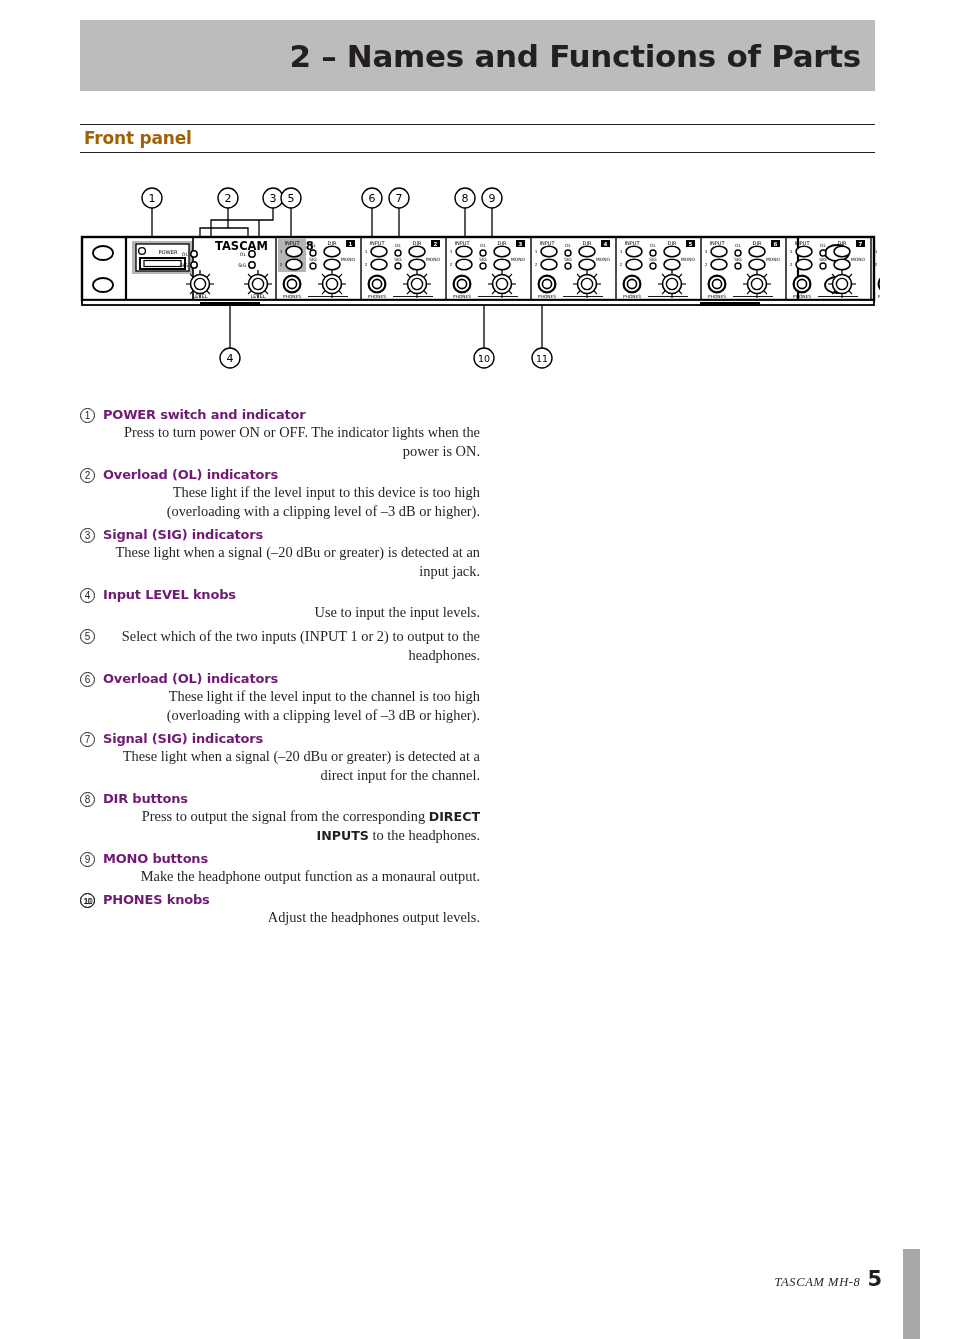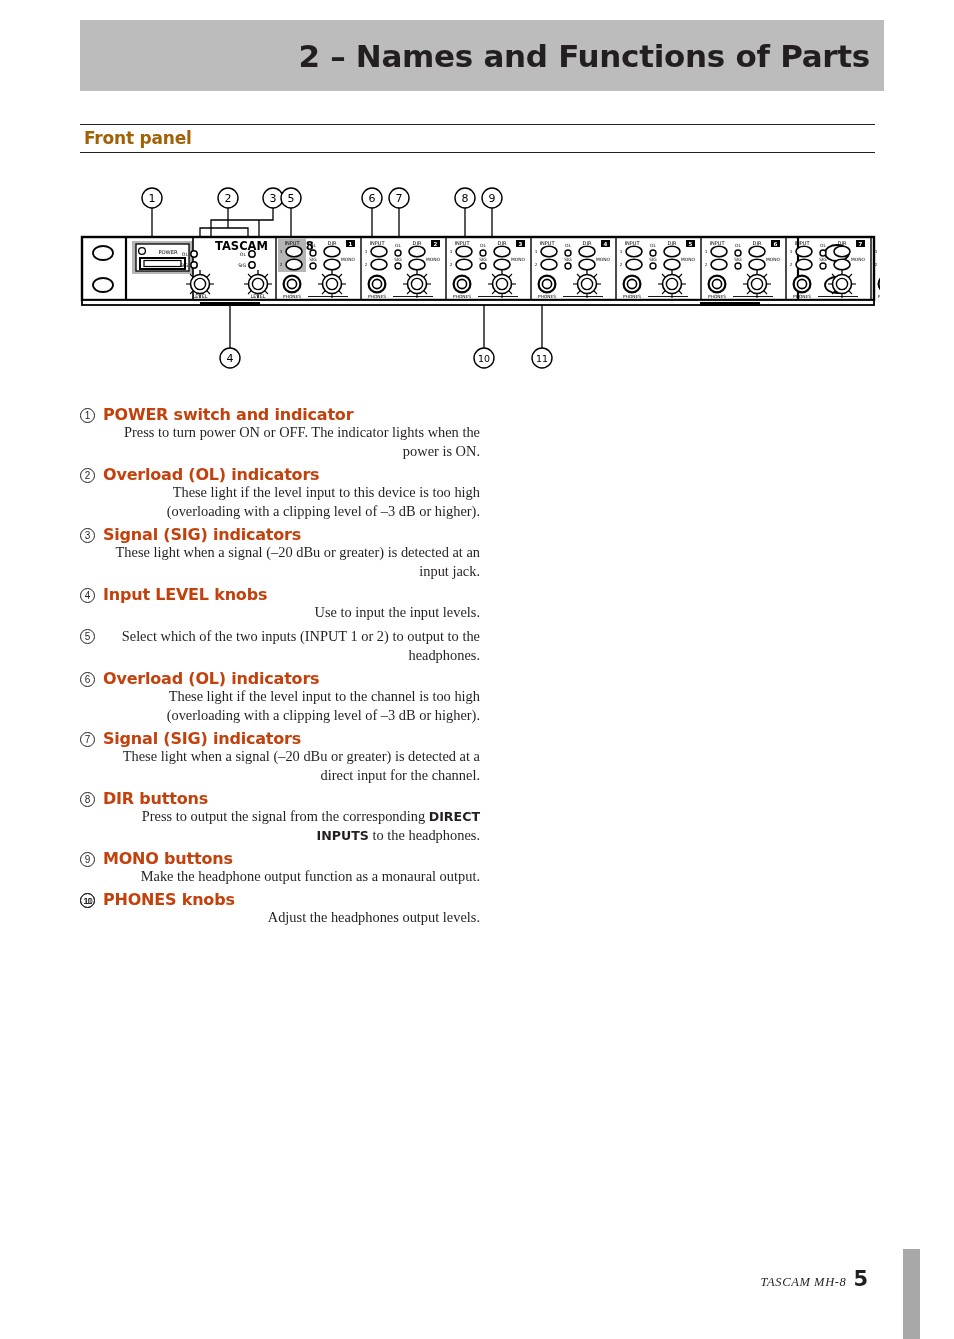--- a/index.html
+++ b/index.html
@@ -9,21 +9,20 @@
     font-family:"Liberation Serif", serif;
     position:relative;
     overflow:hidden;
   }
   .page{position:relative;width:954px;height:1339px;}
 
   
   .header-bar{
     position:absolute;left:80px;top:20px;width:795px;height:71px;
     background:#bcbcbc;
-    padding-left:9px;
   }
   .header-title{
     position:absolute;right:14px;top:50%;transform:translateY(-50%);
     font-family:"DejaVu Sans", sans-serif;
     font-weight:bold;
     font-size:31px;
     letter-spacing:-0.3px;
     color:#231f20;
     white-space:nowrap;
   }
@@ -53,37 +52,37 @@
   .item .num{
     position:absolute;left:0;top:2px;
     width:15px;height:15px;border:1px solid #231f20;border-radius:50%;
     font-family:"Liberation Sans", sans-serif;
     font-size:10px;line-height:14px;text-align:center;color:#231f20;
     box-sizing:border-box;
   }
   .item .num.wide{letter-spacing:-1px;font-size:9.5px;}
   .item .title{
     font-family:"DejaVu Sans", sans-serif;
-    font-weight:bold;font-size:16px;color:#c2410c;
+    font-weight:bold;font-size:13px;color:#701a75;
     margin-left:23px;line-height:17px;
     letter-spacing:-0.2px;
   }
   .item .body{
     font-family:"Liberation Serif", serif;
     font-size:14.4px;color:#231f20;
     margin-left:23px;line-height:19px;text-align:right;
   }
   .item .body b{
     font-family:"DejaVu Sans", sans-serif;
     font-weight:bold;font-size:12.6px;
   }
 
   
   .footer{
-    position:absolute;right:86px;bottom:48px;
+    position:absolute;right:72px;bottom:48px;
     display:flex;align-items:baseline;gap:7px;
     color:#231f20;
   }
   .footer .brand{
     font-family:"Liberation Serif", serif;
     font-style:italic;font-size:12.5px;letter-spacing:0.6px;
   }
   .footer .pageno{
     font-family:"DejaVu Sans", sans-serif;
     font-weight:bold;font-size:21px;

